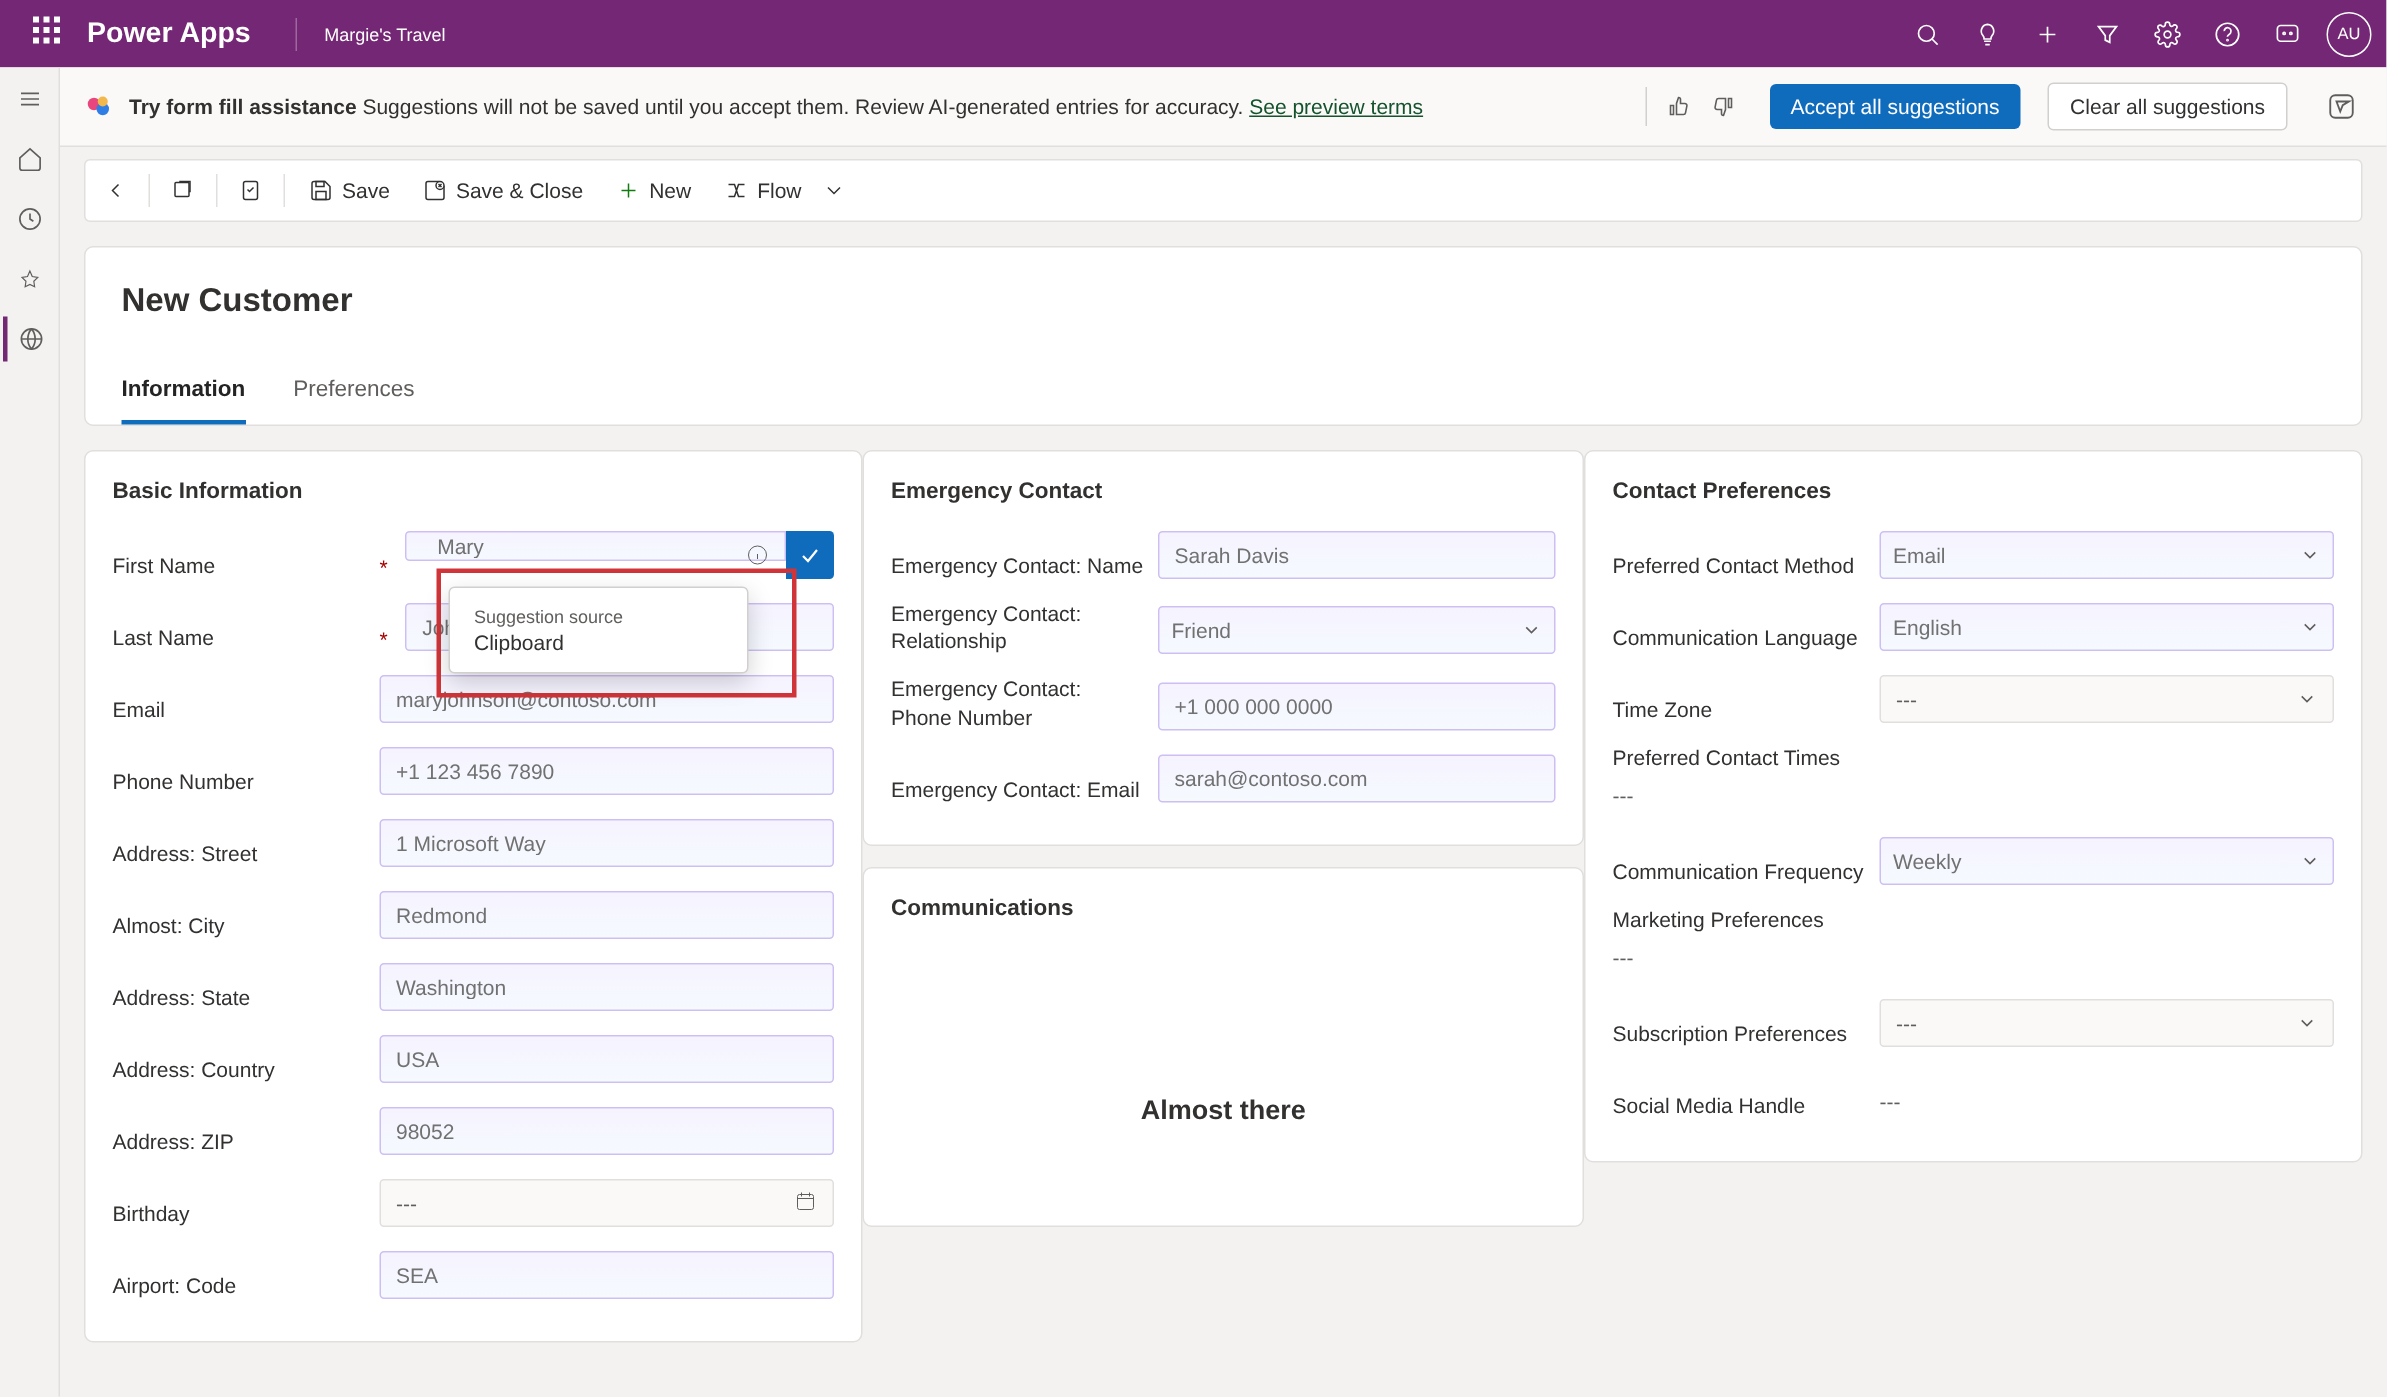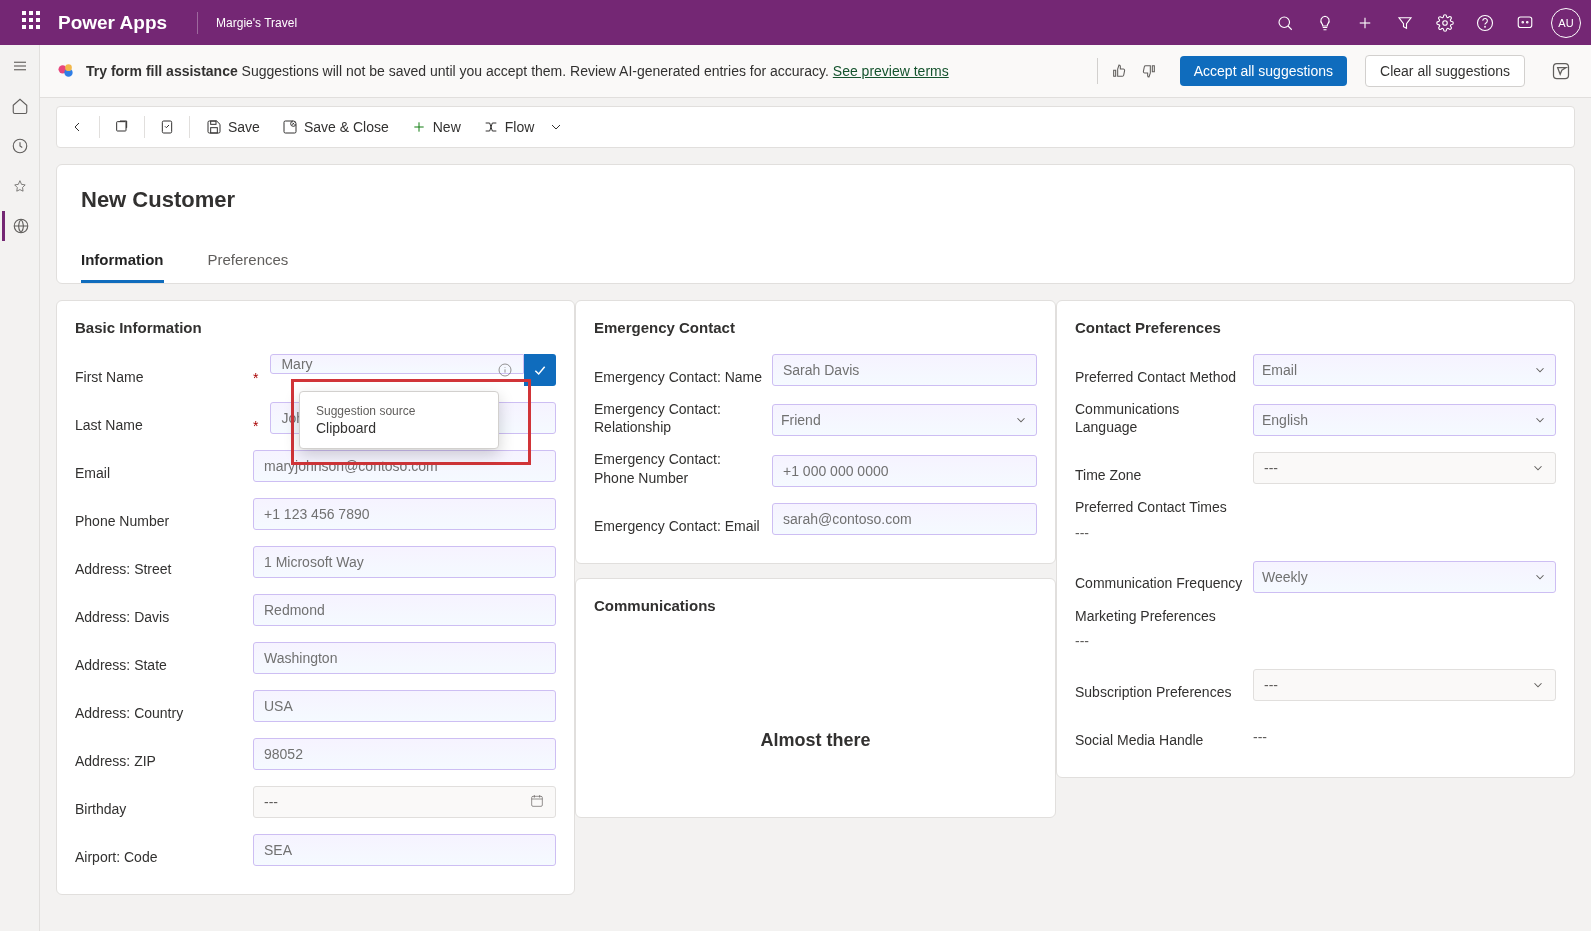--- a/index.html
+++ b/index.html
@@ -46,41 +46,41 @@
 .cmd-item svg { width: 16px; height: 16px; stroke: #323130; fill: none; stroke-width: 1.5; }
 .cmd-item.icon-only { padding: 6px 8px; }
 .cmd-sep { width: 1px; height: 22px; background: #e1dfdd; margin: 0 4px; }
 .cmd-item .plus { stroke: #107c10; }
 .chevron-down { width: 14px; height: 14px; stroke: #605e5c; fill: none; stroke-width: 1.8; }
 
 
 .scroll-area { flex: 1; overflow: auto; padding: 16px; }
 .page-header { background: #fff; border: 1px solid #e1dfdd; border-radius: 6px; padding: 22px 24px 0 24px; }
 .page-title { font-size: 22px; font-weight: 600; color: #323130; }
-.tabs { display: flex; gap: 44px; margin-top: 38px; }
+.tabs { display: flex; gap: 32px; margin-top: 38px; }
 .tab { font-size: 15px; padding-bottom: 12px; cursor: pointer; color: #605e5c; }
 .tab.active { color: #242424; font-weight: 600; border-bottom: 3px solid #0f6cbd; }
 
 .cards-row { display: flex; margin-top: 16px; align-items: flex-start; }
 .card { background: #fff; border: 1px solid #e1dfdd; border-radius: 6px; flex: 1; padding: 18px 18px 14px 18px; }
 .card h3 { font-size: 15px; font-weight: 600; margin-bottom: 16px; }
 
 .field-row { display: flex; align-items: flex-end; margin-bottom: 14px; gap: 8px; min-height: 34px; }
 .field-label { width: 170px; font-size: 14px; color: #323130; flex-shrink: 0; line-height: 1.3; }
 .req { color: #a80000; margin-right: 4px; }
 .field-input { flex: 1; height: 32px; border: 1px solid #8a8886; border-radius: 3px; padding: 0 10px; font-size: 14px; color: #323130; background: #fff; }
 .field-input.suggested { background: linear-gradient(180deg,#f6f3ff 0%, #f5faff 100%); border: 1px solid #cdbef3; color: #717171; }
 .field-select { flex: 1; height: 32px; border: 1px solid #8a8886; border-radius: 3px; padding: 0 8px; font-size: 14px; background: #fff; display: flex; align-items: center; justify-content: space-between; cursor: pointer; color: #323130; }
 .field-select.suggested { background: linear-gradient(180deg,#f6f3ff 0%, #f5faff 100%); border: 1px solid #cdbef3; color: #717171; }
 .field-readonly { flex: 1; height: 32px; background: #faf9f8; border: 1px solid #e1dfdd; border-radius: 3px; padding: 0 10px; display: flex; align-items: center; color: #605e5c; justify-content: space-between; }
 .field-text-dash { flex: 1; color: #605e5c; padding: 4px 0; }
 
 
 .fn-input-wrap { position: relative; flex: 1; display: flex; }
-.fn-input { flex: 1; height: 20px; border: 1px solid #cdbef3; border-radius: 3px 0 0 3px; background: linear-gradient(180deg,#f6f3ff,#f5faff); padding: 0 30px 0 10px; color: #717171; font-size: 14px; }
+.fn-input { flex: 1; height: 20px; border: 1px solid #cdbef3; border-radius: 3px 0 0 3px; background: linear-gradient(180deg,#f6f3ff,#f5faff); padding: 0 30px 0 20px; color: #717171; font-size: 14px; }
 .info-icon { position: absolute; right: 42px; top: 50%; transform: translateY(-50%); width: 18px; height: 18px; display: flex; align-items: center; justify-content: center; }
 .info-icon svg { width: 16px; height: 16px; stroke: #605e5c; fill: none; }
 .accept-btn { width: 32px; height: 32px; background: #0f6cbd; border-radius: 0 3px 3px 0; display: flex; align-items: center; justify-content: center; cursor: pointer; }
 .accept-btn svg { width: 16px; height: 16px; stroke: #fff; fill: none; stroke-width: 2.2; }
 
 
 .callout { position: absolute; background: #fff; border: 1px solid #d2d0ce; box-shadow: 0 6px 16px rgba(0,0,0,.18); border-radius: 4px; padding: 12px 16px; z-index: 50; min-width: 200px; }
 .callout .src-label { font-size: 12px; color: #605e5c; }
 .callout .src-val { font-size: 14px; color: #323130; margin-top: 2px; }
 .highlight-box { position: absolute; border: 3px solid #d13438; z-index: 49; pointer-events: none; }
@@ -327,21 +327,21 @@
         </div>
         <div class="field-row">
           <div class="field-label">Phone Number</div>
           <input class="field-input suggested" value="+1 123 456 7890" style="">
         </div>
         <div class="field-row">
           <div class="field-label">Address: Street</div>
           <input class="field-input suggested" value="1 Microsoft Way" style="">
         </div>
         <div class="field-row">
-          <div class="field-label">Address: Davis</div>
+          <div class="field-label">Almost: City</div>
           <input class="field-input suggested" value="Redmond" style="">
         </div>
         <div class="field-row">
           <div class="field-label">Address: State</div>
           <input class="field-input suggested" value="Washington" style="">
         </div>
         <div class="field-row">
           <div class="field-label">Address: Country</div>
           <input class="field-input suggested" value="USA" style="">
         </div>
@@ -412,21 +412,21 @@
         <div class="field-row">
           <div class="field-label">Preferred Contact Method</div>
           <div class="field-select suggested">
               <span>Email</span>
               <svg class="chevron-down" viewBox="0 0 24 24">
                 <polyline points="6 9 12 15 18 9"></polyline>
               </svg>
             </div>
         </div>
         <div class="field-row">
-          <div class="field-label">Communications Language</div>
+          <div class="field-label">Communication Language</div>
           <div class="field-select suggested">
               <span>English</span>
               <svg class="chevron-down" viewBox="0 0 24 24">
                 <polyline points="6 9 12 15 18 9"></polyline>
               </svg>
             </div>
         </div>
         <div class="field-row">
           <div class="field-label">Time Zone</div>
           <div class="field-readonly">

